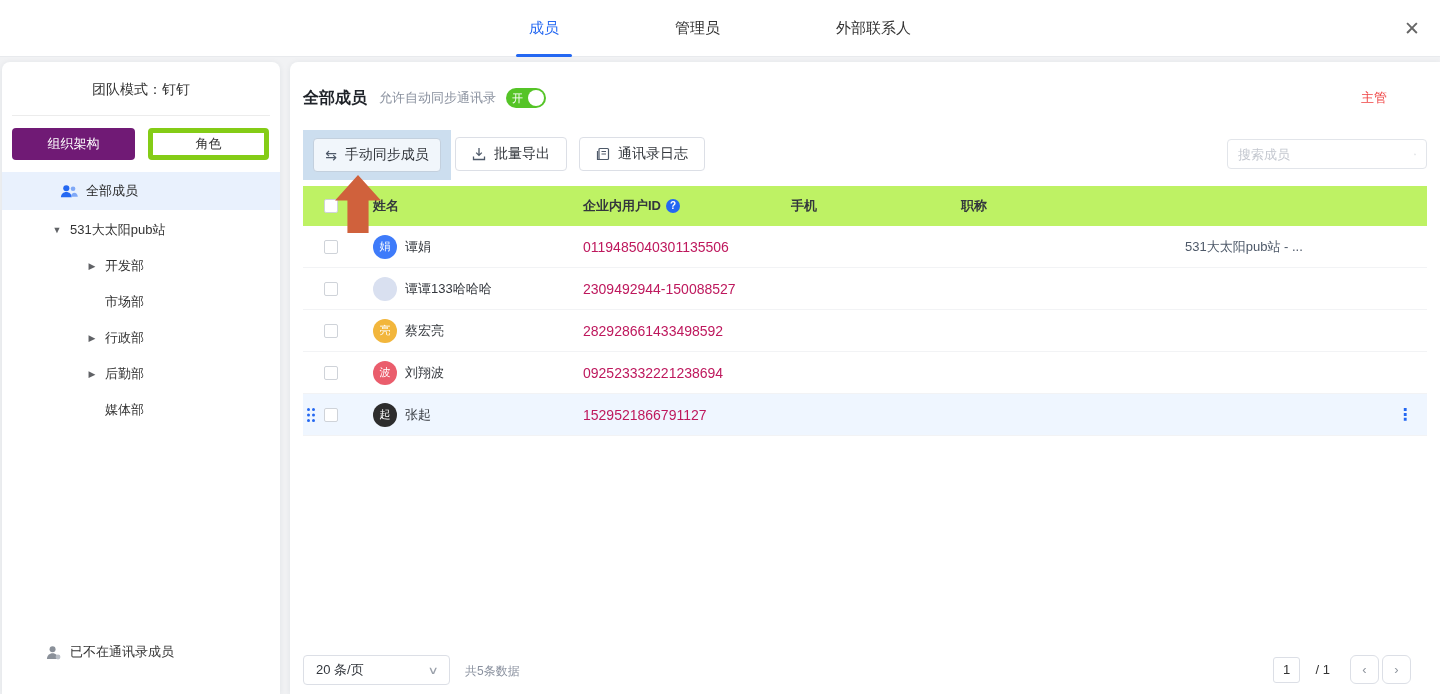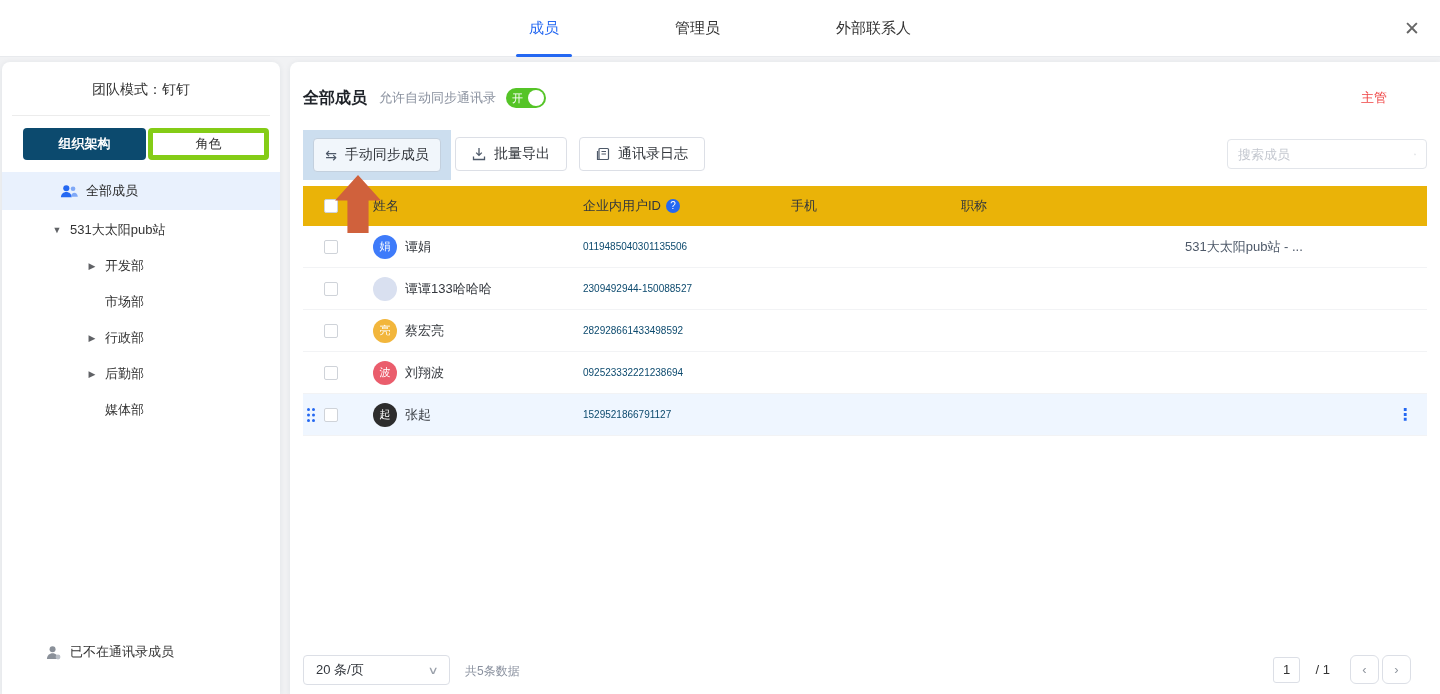--- a/index.html
+++ b/index.html
@@ -15,21 +15,21 @@
   .close-x { position:absolute; right:18px; top:19px; width:20px; height:20px; font-size:19px; line-height:20px; text-align:center; color:#666; cursor:pointer; }
 
   
   .sidebar { position:absolute; left:2px; top:62px; width:278px; height:632px; background:#fff; border-radius:8px 8px 0 0; box-shadow:0 1px 6px rgba(31,45,61,.08); }
   .panel { position:absolute; left:290px; top:62px; width:1150px; height:632px; background:#fff; border-radius:8px 0 0 0; box-shadow:0 1px 6px rgba(31,45,61,.08); }
 
   
   .team-mode { position:absolute; top:19px; left:0; width:100%; text-align:center; font-size:14px; color:#333; }
   .side-divider { position:absolute; top:53px; left:10px; right:10px; height:1px; background:#ececec; }
   .seg-btn { position:absolute; top:66px; height:32px; border-radius:4px; font-size:13px; display:flex; align-items:center; justify-content:center; cursor:pointer; }
-  .seg-org { left:21px; width:123px; background:#0c4a6e; color:#fff;font-weight:bold; }
+  .seg-org { left:10px; width:123px; background:#701a75; color:#fff; }
   .seg-role { left:146px; width:121px; background:#fff; color:#333; border:5px solid #84cc16; }
   .all-members { position:absolute; top:110px; left:0; width:100%; height:38px; background:#e9f1fd; display:flex; align-items:center; cursor:pointer; }
   .all-members .ppl-icon { margin-left:58px; width:18px; height:16px; }
   .all-members span.lbl { margin-left:8px; color:#262626; }
   .tree-item { position:absolute; left:0; width:100%; height:36px; display:flex; align-items:center; cursor:pointer; color:#333; }
   .caret { width:10px; margin-right:8px; font-size:9px; color:#606266; text-align:center; }
   .ti-0 { padding-left:50px; }
   .ti-1 { padding-left:85px; }
   .ti-1.no-caret { padding-left:103px; }
   .side-footer { position:absolute; top:578px; left:44px; height:24px; display:flex; align-items:center; cursor:pointer; color:#333; font-size:13px; }
@@ -54,31 +54,31 @@
   .search-box { position:absolute; top:77px; right:13px; width:200px; height:30px; border:1px solid #e2e5ea; border-radius:4px; display:flex; align-items:center; padding:0 10px; background:#fff; }
   .search-box input { border:none; outline:none; flex:1; font-size:13px; color:#333; font-family:inherit; background:transparent; }
   .search-box input::placeholder { color:#c3c7cf; }
 
   
   .arrow-up { position:absolute; top:113px; left:45px; width:46px; height:58px; background:#d0613c; clip-path:polygon(50% 0,100% 44%,73% 44%,73% 100%,27% 100%,27% 44%,0 44%); z-index:5; }
 
   
   .table { position:absolute; top:124px; left:13px; right:13px; }
   .trow, .thead { display:grid; grid-template-columns:70px 210px 194px 184px 224px 1fr 44px; align-items:center; }
-  .thead { height:40px; background:#eab308; font-weight:normal; color:#33373d; font-size:13px; }
+  .thead { height:40px; background:#bef264; font-weight:bold; color:#33373d; font-size:13px; }
   .trow { height:42px; border-bottom:1px solid #f2f3f5; position:relative; background:#fff; }
   .trow.selected { background:#eff6ff; }
   .cb { width:14px; height:14px; border:1px solid #cfd3d9; border-radius:2px; background:#fff; margin-left:21px; cursor:pointer; }
   .c-id-h { display:flex; align-items:center; }
   .help-icon { margin-left:5px; width:14px; height:14px; border-radius:50%; background:#2468f2; color:#fff; font-size:10px; line-height:14px; text-align:center; cursor:pointer; }
   .c-phone-h { padding-left:14px; }
   .name-cell { display:flex; align-items:center; }
   .avatar { width:24px; height:24px; border-radius:50%; color:#fff; font-size:11px; display:flex; align-items:center; justify-content:center; flex-shrink:0; }
   .name-cell .nm { margin-left:8px; color:#33373d; }
-  .id-cell { color:#0c4a6e; font-size:10px; }
+  .id-cell { color:#be185d; font-size:14px; }
   .redact { width:92px; height:15px; background:#000; }
   .title-cell { color:#4e5969; font-size:13px; white-space:nowrap; overflow:hidden; }
   .drag-handle { position:absolute; left:3px; top:13px; width:10px; height:16px; display:none; cursor:grab; }
   .trow.selected .drag-handle { display:block; }
   .kebab { display:none; color:#2468f2; font-size:16px; letter-spacing:0; text-align:center; cursor:pointer; font-weight:bold; }
   .trow.selected .kebab { display:block; }
 
   
   .pfooter { position:absolute; left:13px; right:13px; top:593px; height:32px; }
   .page-size { position:absolute; left:0; top:0; width:147px; height:30px; border:1px solid #dcdfe6; border-radius:4px; background:#fff; display:flex; align-items:center; padding:0 12px; cursor:pointer; color:#33373d; }

